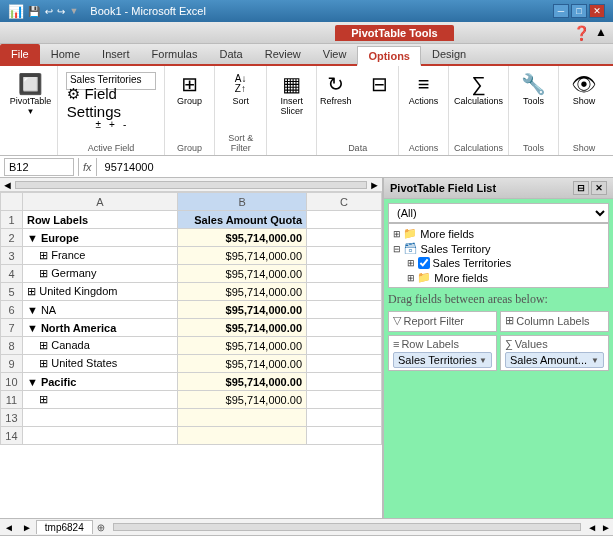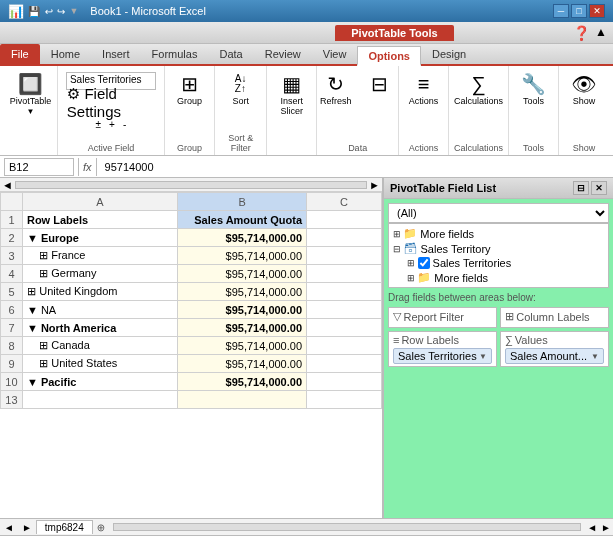--- a/index.html
+++ b/index.html
@@ -201,21 +201,21 @@
       width: 100%;
       height: 20px;
       border: 1px solid #bbb;
       background: white;
       padding: 1px 4px;
       font-size: 11px;
     }
     .fl-tree-item { display: flex; align-items: center; gap: 3px; padding: 1px 2px; }
     .fl-expand { font-size: 9px; color: #333; cursor: pointer; }
     .fl-checkbox { width: 12px; height: 12px; }
-    .fl-section-title { font-size: 10px; color: #555; margin: 4px 0 2px 0; }
+    .fl-section-title { font-size: 12px; color: #555; margin: 4px 0 2px 0; font-family: Liberation Serif, serif; }
     .fl-areas {
       display: grid;
       grid-template-columns: 1fr 1fr;
       gap: 3px;
       margin-top: 4px;
     }
     .fl-area {
       border: 1px solid #bbb;
       background: white;
       padding: 2px 4px;
@@ -493,21 +493,33 @@
             <td class="col-b" style="text-align: right;">$95,714,000.00</td>
             <td class="col-c"></td>
           </tr>
           <tr>
             <th class="row-header">10</th>
             <td class="col-a" style="font-weight: bold;">▼ Pacific</td>
             <td class="col-b" style="text-align: right; font-weight: bold;">$95,714,000.00</td>
             <td class="col-c"></td>
           </tr>
           <tr>
+            <th class="row-header">11</th>
+            <td class="col-a" style="padding-left: 16px;">⊞</td>
+            <td class="col-b" style="text-align: right;">$95,714,000.00</td>
+            <td class="col-c"></td>
+          </tr>
+          <tr>
             <th class="row-header">13</th>
+            <td class="col-a"></td>
+            <td class="col-b" style="text-align: right;"></td>
+            <td class="col-c"></td>
+          </tr>
+          <tr>
+            <th class="row-header">14</th>
             <td class="col-a"></td>
             <td class="col-b" style="text-align: right;"></td>
             <td class="col-c"></td>
           </tr>
         </tbody>
     </table>
   </div>
 
   <div class="field-list">
     <div class="field-list-header">

